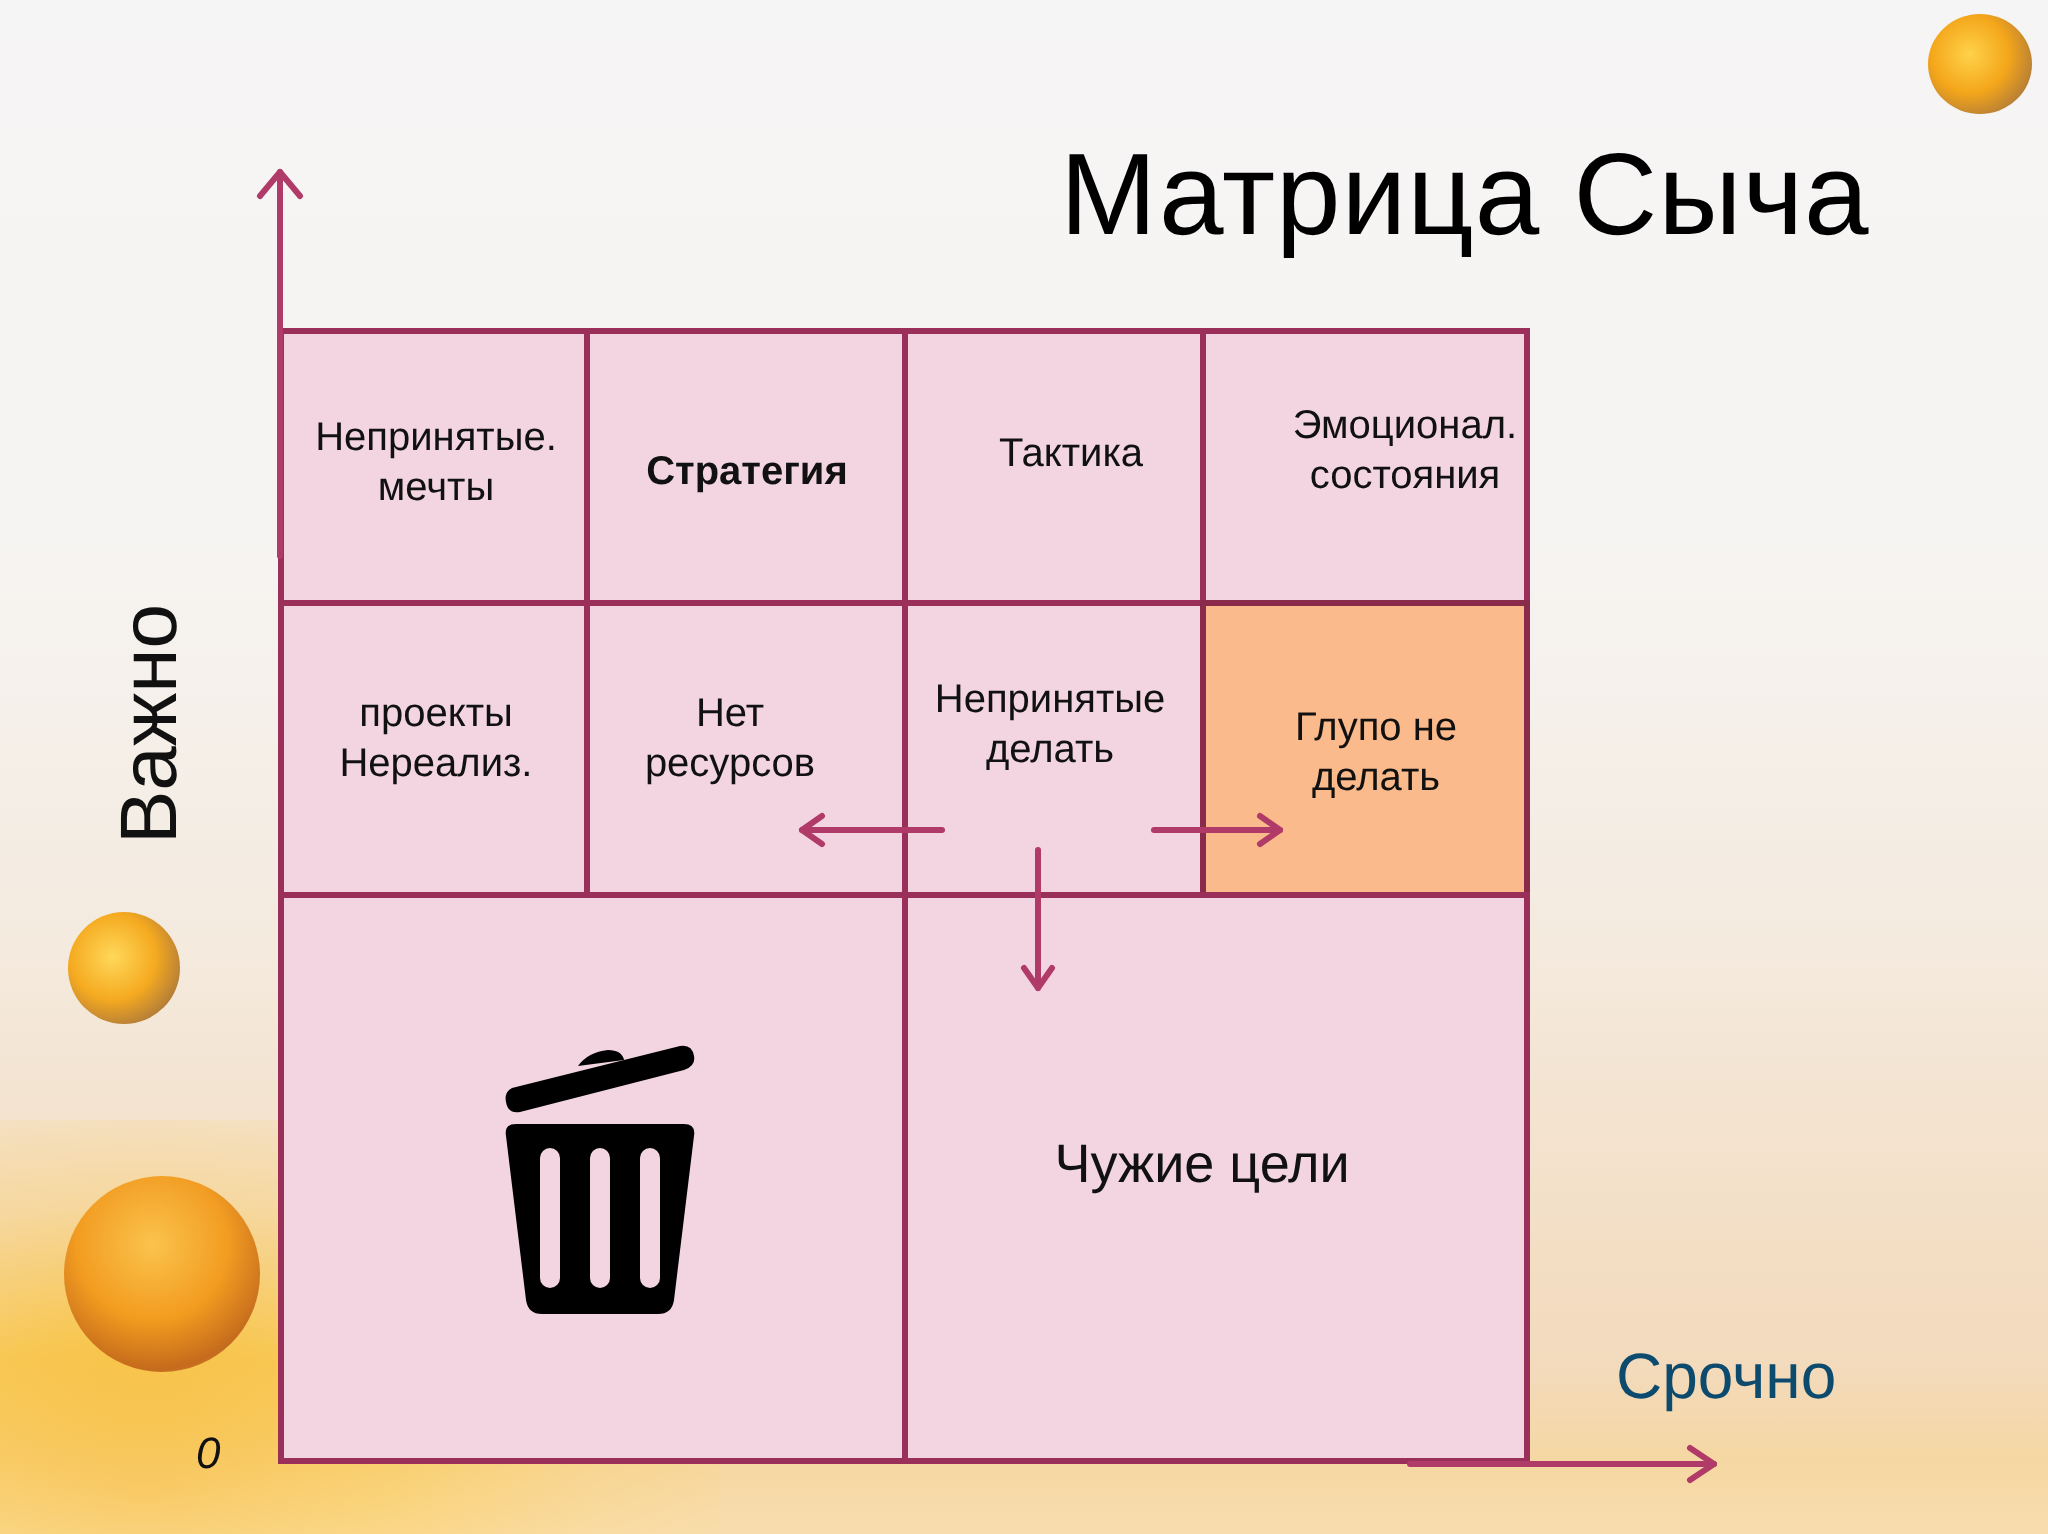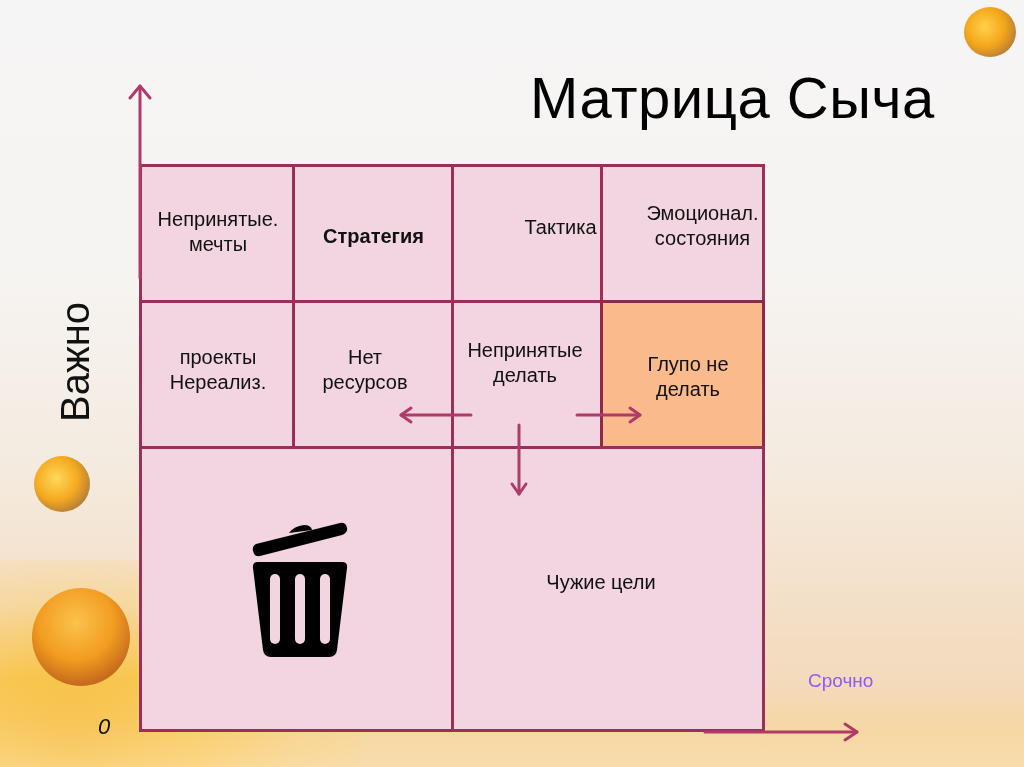--- a/index.html
+++ b/index.html
@@ -25,21 +25,21 @@
     background: radial-gradient(circle at 45% 35%, #fbc24a 0%, #f29a1c 45%, #c2661a 75%, #f6c270 100%); opacity:0.95; }
 
   .title {
     position:absolute; left:530px; top:64px; font-size:58px; color:#000000; letter-spacing:0.5px;
     white-space:nowrap;
   }
   .cell { position:absolute; background:#f2d5e0; border:3px solid #9a2f5a; box-sizing:border-box; }
   .cell.hl { background:#fbba8b; border-color:#8b2b4c; }
   .cell-text { position:absolute; font-size:20px; color:#111; text-align:center; line-height:25px; white-space:nowrap; }
 
-  .axis-label { position:absolute; color:#8b5cf6; font-size:19px; white-space:nowrap; }
+  .axis-label { position:absolute; color:#0c4a6e; font-size:32px; white-space:nowrap; }
   .axis-y-label { position:absolute; left:20px; top:345px; width:110px; height:44px; font-size:40px; color:#111;
     transform: rotate(-90deg); transform-origin:center center; text-align:center; line-height:44px; }
   .zero { position:absolute; left:98px; top:714px; font-size:22px; font-style:italic; color:#111; }
   svg { position:absolute; left:0; top:0; overflow:visible; }
 </style>
 </head>
 <body>
 
 <div class="bg-glow"></div>
 <div class="bg-wave"></div>
@@ -62,21 +62,21 @@
 <div class="cell" style="left:139px; top:446px; width:316px; height:286px;"></div>
 <div class="cell" style="left:451px; top:446px; width:314px; height:286px;"></div>
 
 <div class="cell-text" style="left:143px; top:207px; width:150px;">
   <div>Непринятые.</div>
   <div>мечты</div>
 </div>
 <div class="cell-text" style="left:295px; top:224px; width:157px;font-weight:bold;">
   <div>Стратегия</div>
 </div>
-<div class="cell-text" style="left:471px; top:215px; width:147px;padding-left:16px;">
+<div class="cell-text" style="left:446px; top:215px; width:147px;padding-left:16px;">
   <div>Тактика</div>
 </div>
 <div class="cell-text" style="left:603px; top:201px; width:159px;padding-left:20px;">
   <div>Эмоционал.</div>
   <div>состояния</div>
 </div>
 
 <div class="cell-text" style="left:143px; top:345px; width:150px;">
   <div>проекты</div>
   <div>Нереализ.</div>
@@ -87,21 +87,21 @@
 </div>
 <div class="cell-text" style="left:450px; top:338px; width:150px;text-align:center;">
   <div>Непринятые</div>
   <div>делать</div>
 </div>
 <div class="cell-text" style="left:628px; top:352px; width:120px; text-align:center;">
   <div>Глупо не</div>
   <div>делать</div>
 </div>
 
-<div class="cell-text" style="left:451px; top:566px; width:300px; font-size:20px; line-height:32px;">
+<div class="cell-text" style="left:451px; top:566px; width:300px; font-size:27px; line-height:32px;">
   <div>Чужие цели</div>
 </div>
 
 <svg width="1024" height="767">
   <g fill="#000">
     <path d="M256 544 L340 523 Q346 522 347 528 Q348 533 342 535 L260 556 Q254 557 253 551 Q252 546 256 544 Z"></path>
     <path d="M289 533 Q294 526 304 525 Q311 525 312 530 Z"></path>
     <path d="M258 562 L342 562 Q348 562 347 568 L337 650 Q336 657 329 657 L271 657 Q264 657 263 650 L253 568 Q252 562 258 562 Z"></path>
   </g>
   <g fill="#f2d5e0">

